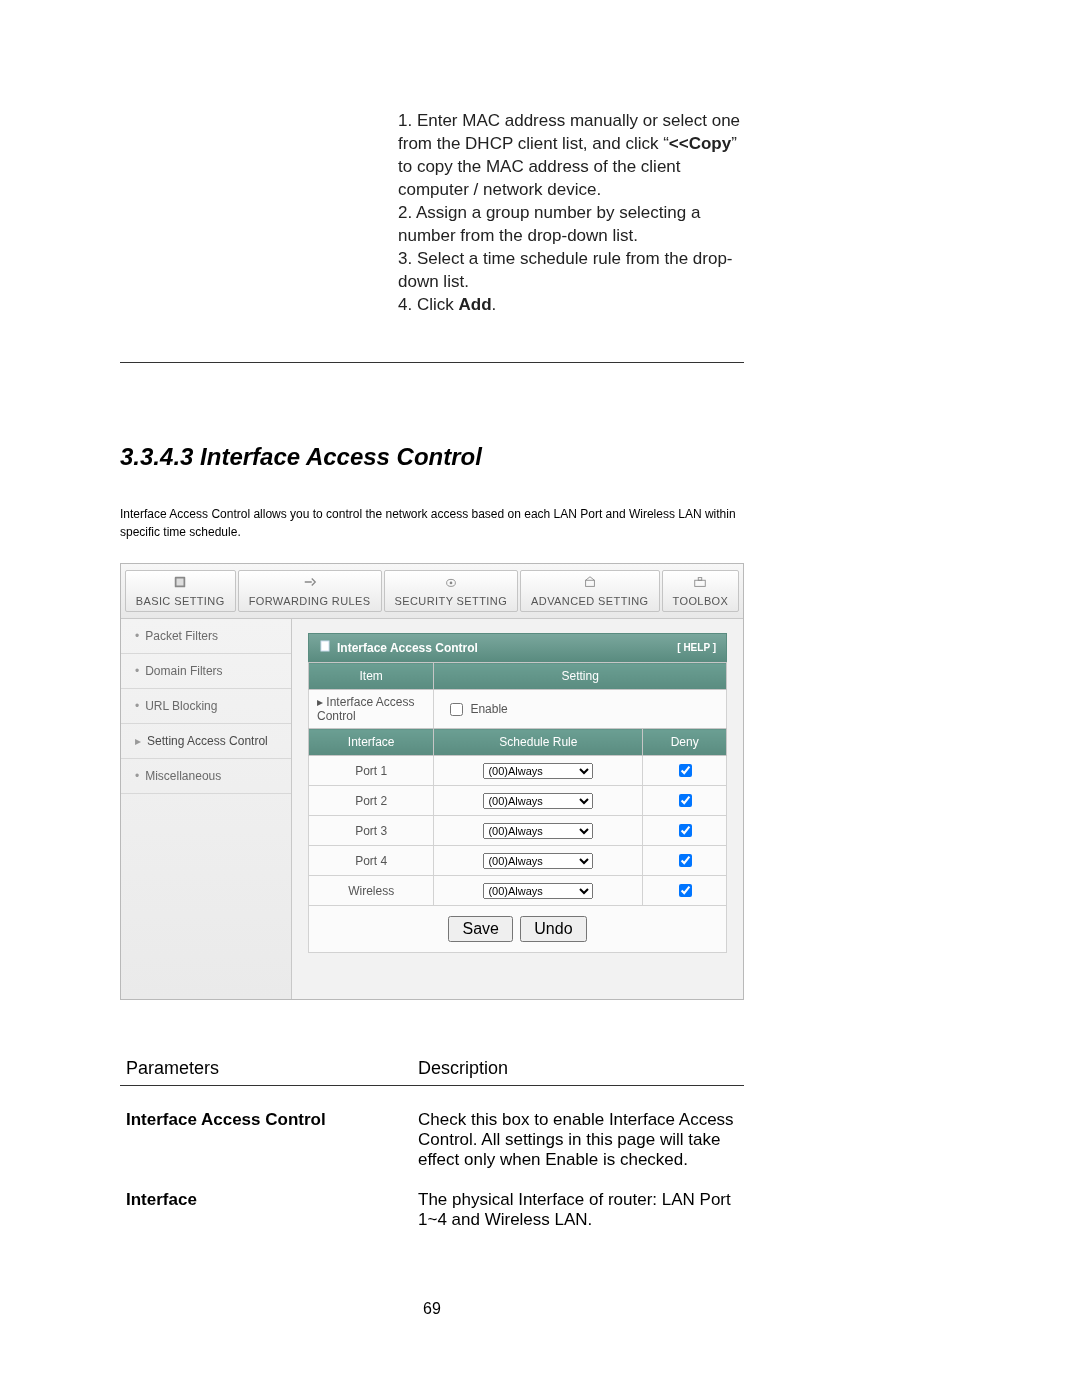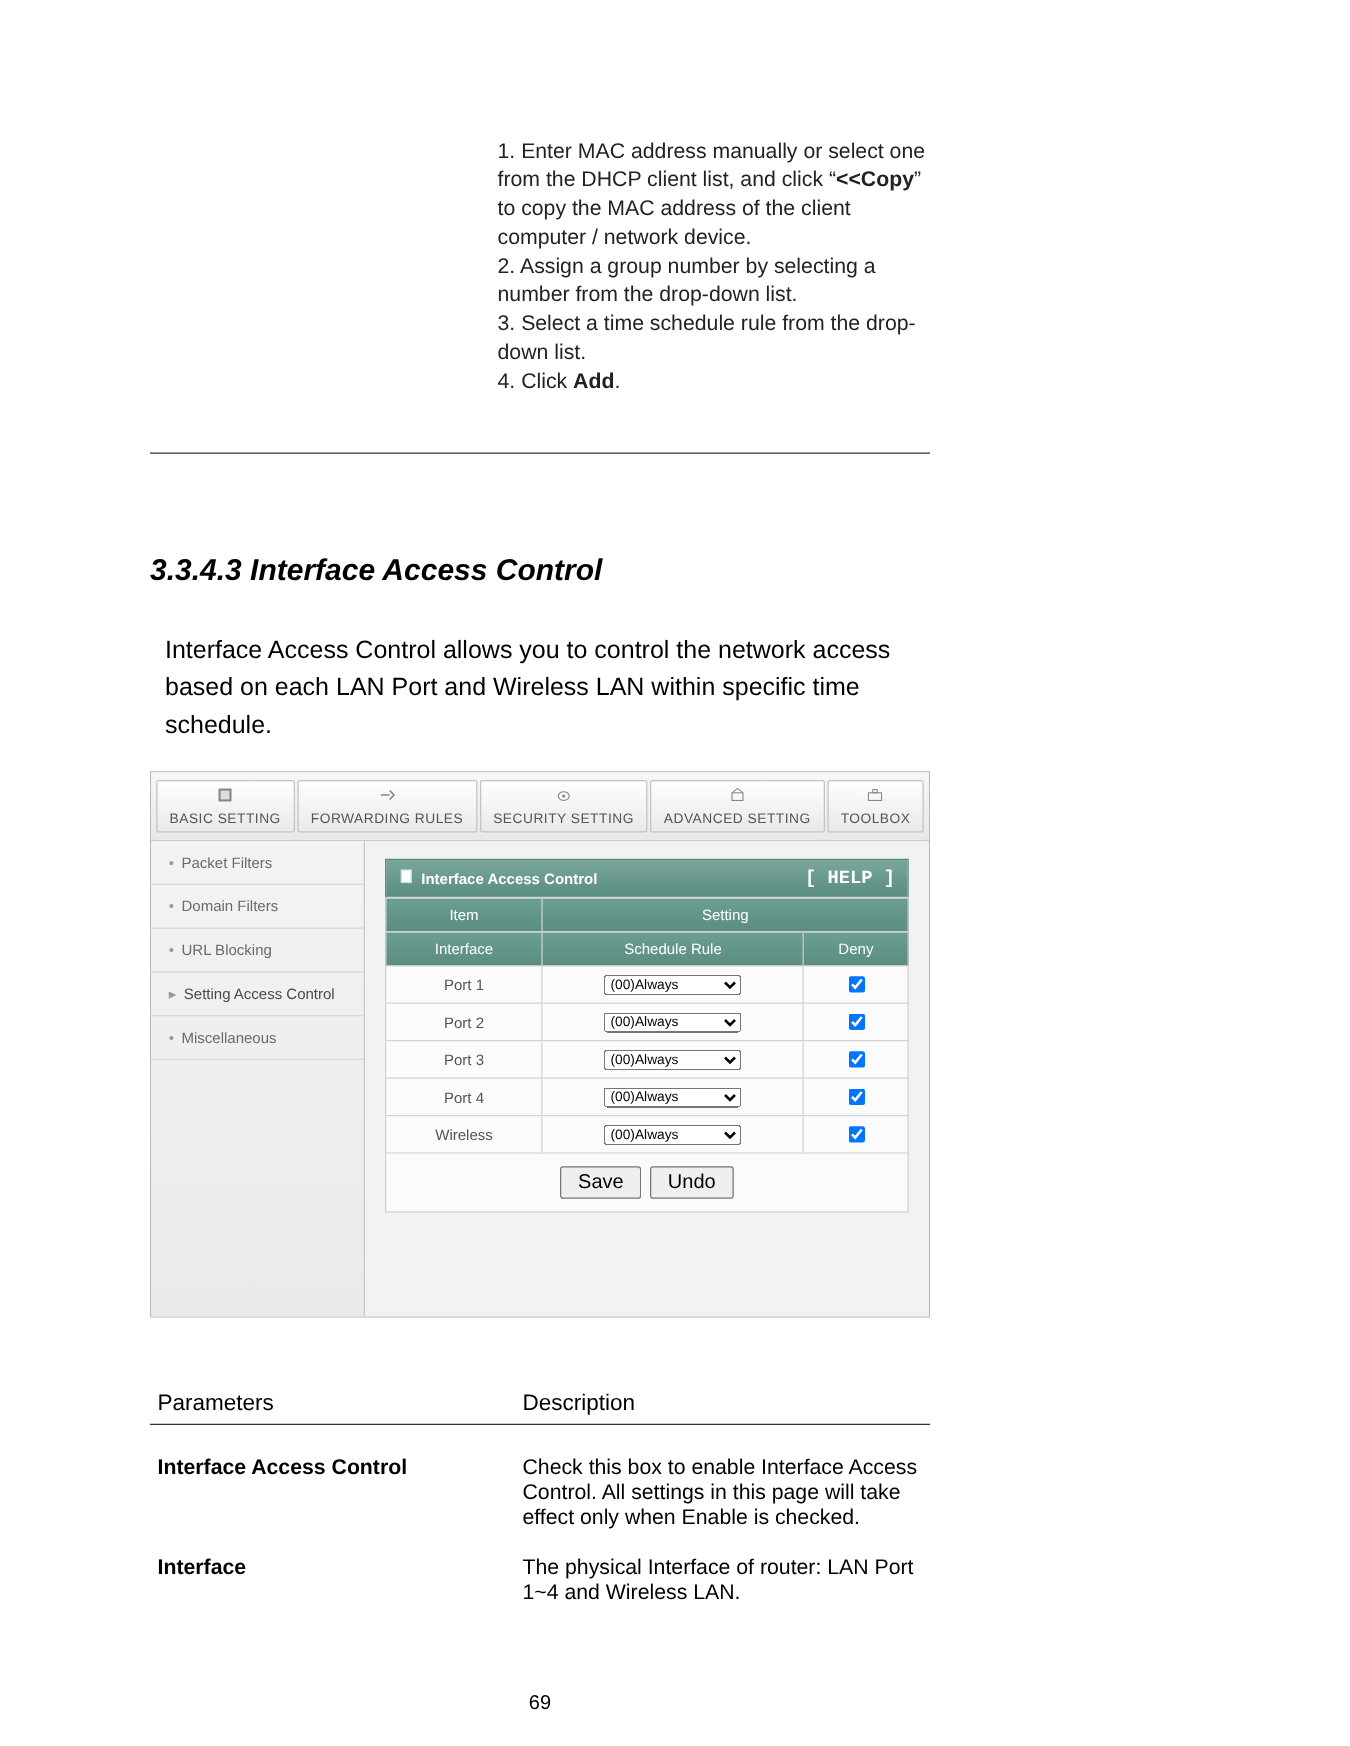--- a/index.html
+++ b/index.html
@@ -27,23 +27,23 @@
     border-top: 1px solid #333;
     margin: 46px 0 80px 0;
   }
   h2.section-title {
     font-style: italic;
     font-weight: bold;
     font-size: 24px;
     margin: 0 0 34px 0;
   }
   .section-desc {
-    font-size: 20px;
+    font-size: 12px;
     line-height: 1.5;
-    margin: 0 0 22px 12px;
+    margin: 0 0 22px 0;
   }
 
   
   .router-ui {
     border: 1px solid #b9b9b9;
     background: linear-gradient(#fdfdfd,#f2f2f2);
     width: 100%;
     box-sizing: border-box;
     font-size: 12px;
     color: #555;
@@ -112,23 +112,22 @@
     display: flex;
     justify-content: space-between;
     align-items: center;
     border: 1px solid #5a8c80;
   }
   .panel-header .ph-left {
     display: flex; align-items: center; gap: 6px;
   }
   .panel-header .help-link {
     color: #fff;
-    font-size: 15px;
-    cursor: pointer;
-    font-family: Liberation Mono, monospace;
+    font-size: 10px;
+    cursor: pointer;
   }
   table.ui-table {
     width: 100%;
     border-collapse: collapse;
     background: #fff;
   }
   table.ui-table th {
     background: linear-gradient(#6b9f93,#5a8c80);
     color: #fff;
     font-weight: normal;
@@ -296,20 +295,29 @@
             <span>Interface Access Control</span>
           </span>
           <span class="help-link">[ HELP ]</span>
         </div>
 
         <table class="ui-table">
           <tbody>
               <tr>
             <th style="width:30%">Item</th>
             <th>Setting</th>
+          </tr>
+          <tr>
+            <td class="left">▸ <span>Interface Access Control</span></td>
+            <td class="enable-cell">
+              <label>
+                <input type="checkbox" style="">
+                <span>Enable</span>
+              </label>
+            </td>
           </tr>
         </tbody>
           </table>
 
         <table class="ui-table" style="margin-top:-1px;">
           <tbody>
               <tr>
             <th style="width:30%">Interface</th>
             <th style="width:50%">Schedule Rule</th>
             <th style="width:20%">Deny</th>

